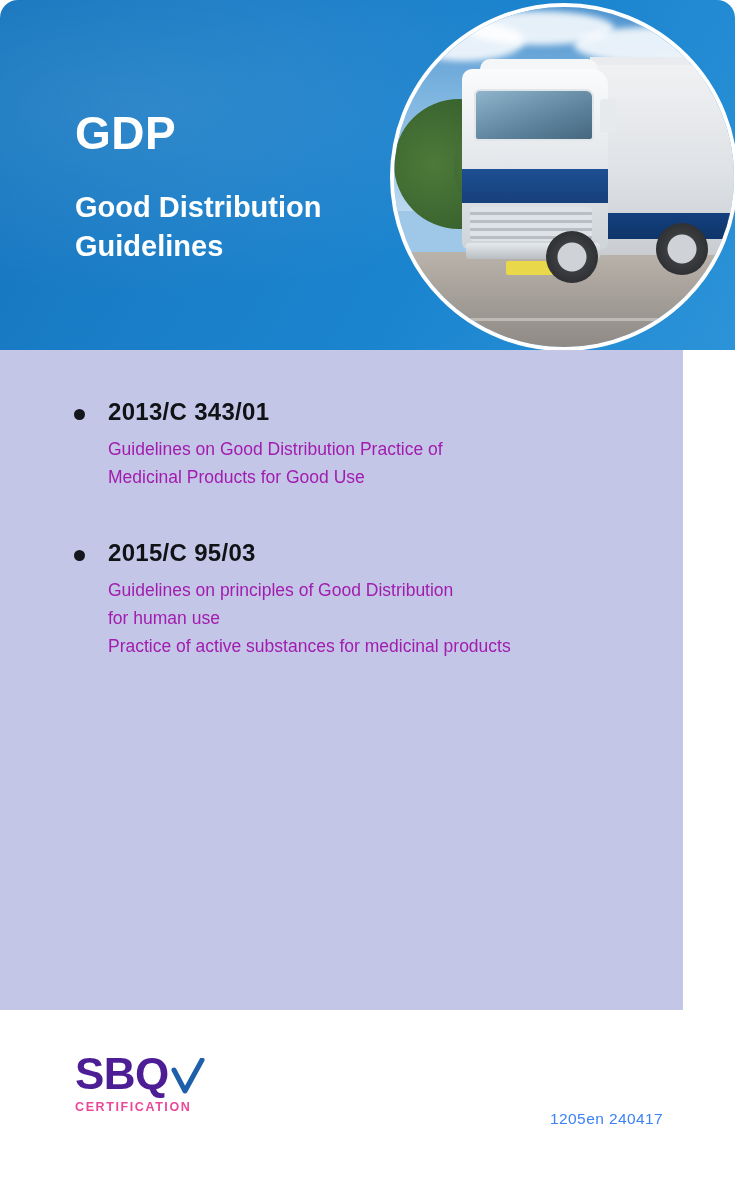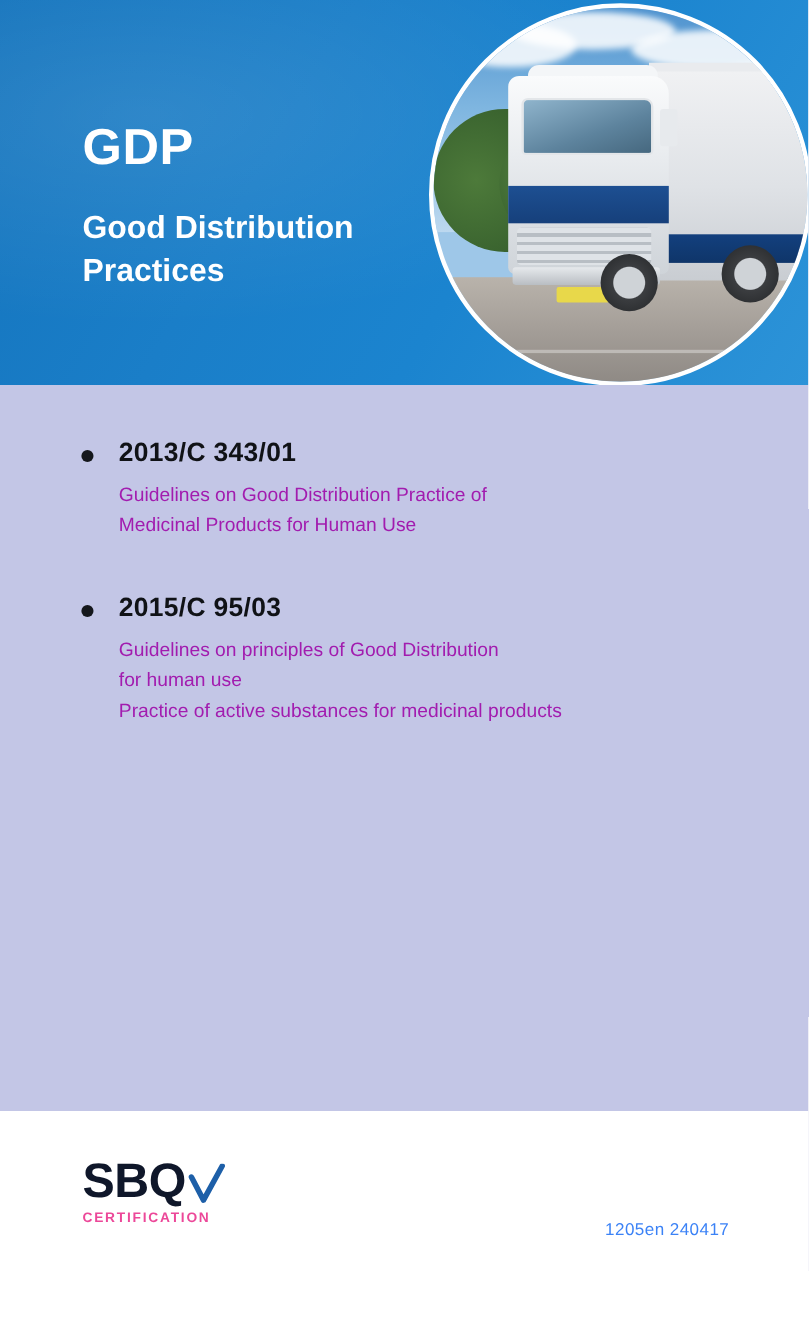--- a/index.html
+++ b/index.html
@@ -8,20 +8,21 @@
     height: 1200px;
     background: #ffffff;
     font-family: "Liberation Sans", sans-serif;
   }
   .page {
     position: relative;
     width: 735px;
     height: 1200px;
     background: #ffffff;
     overflow: hidden;
+    border-radius: 18px;
   }
 
   
   .header {
     position: absolute;
     left: 0; top: 0;
     width: 735px; height: 350px;
     background: linear-gradient(120deg, #1474bd 0%, #1a7ec8 35%, #1b84cf 60%, #2c93d8 100%);
     overflow: hidden;
   }
@@ -157,21 +158,21 @@
   .w2 { left: 262px; top: 216px; }
   .ph-mirror {
     position: absolute; left: 206px; top: 92px; width: 16px; height: 34px;
     background: #e7eaed; border-radius: 3px;
   }
 
   
   .body-area {
     position: absolute;
     left: 0; top: 350px;
-    width: 735px; height: 660px;
+    width: 683px; height: 660px;
     background: #c3c6e6;
   }
   .items { position: absolute; left: 70px; top: 48px; width: 600px; }
   .item { position: relative; margin-bottom: 48px; padding-left: 38px; }
   .bullet {
     position: absolute; left: 4px; top: 11px;
     width: 11px; height: 11px; border-radius: 50%;
     background: #15171c;
   }
   .item-code {
@@ -197,21 +198,21 @@
   }
   .logo {
     position: absolute;
     left: 75px; top: 42px;
     width: 210px;
   }
   .logo-row { position: relative; display: flex; align-items: flex-end; }
   .logo-text {
     font-size: 44px;
     font-weight: bold;
-    color: #0f172a;
+    color: #4c1d95;
     letter-spacing: -0.5px;
     line-height: 1;
   }
   .logo-check {
     position: relative;
     width: 34px; height: 38px;
     margin-left: 2px;
   }
   .logo-sub {
     margin-top: 4px;
@@ -232,21 +233,21 @@
 <body>
 
 <div class="page">
 
   <div class="header">
 
     <div class="title-block">
       <div class="title-main">GDP</div>
       <div class="title-sub">
         <div>Good Distribution</div>
-        <div>Practices</div>
+        <div>Guidelines</div>
       </div>
     </div>
 
     <div class="photo-circle">
       <div class="photo-inner">
         <div class="ph-sky"></div>
         <div class="ph-cloud c1"></div>
         <div class="ph-cloud c2"></div>
         <div class="ph-cloud c3"></div>
         <div class="ph-cloud c4"></div>
@@ -272,21 +273,21 @@
   </div>
 
   <div class="body-area">
     <div class="items">
 
       <div class="item">
         <span class="bullet"></span>
         <div class="item-code">2013/C 343/01</div>
         <div class="item-desc">
           <div>Guidelines on Good Distribution Practice of</div>
-          <div>Medicinal Products for Human Use</div>
+          <div>Medicinal Products for Good Use</div>
         </div>
       </div>
 
       <div class="item">
         <span class="bullet"></span>
         <div class="item-code">2015/C 95/03</div>
         <div class="item-desc">
           <div>Guidelines on principles of Good Distribution</div>
           <div>for human use</div>
           <div>Practice of active substances for medicinal products</div>

